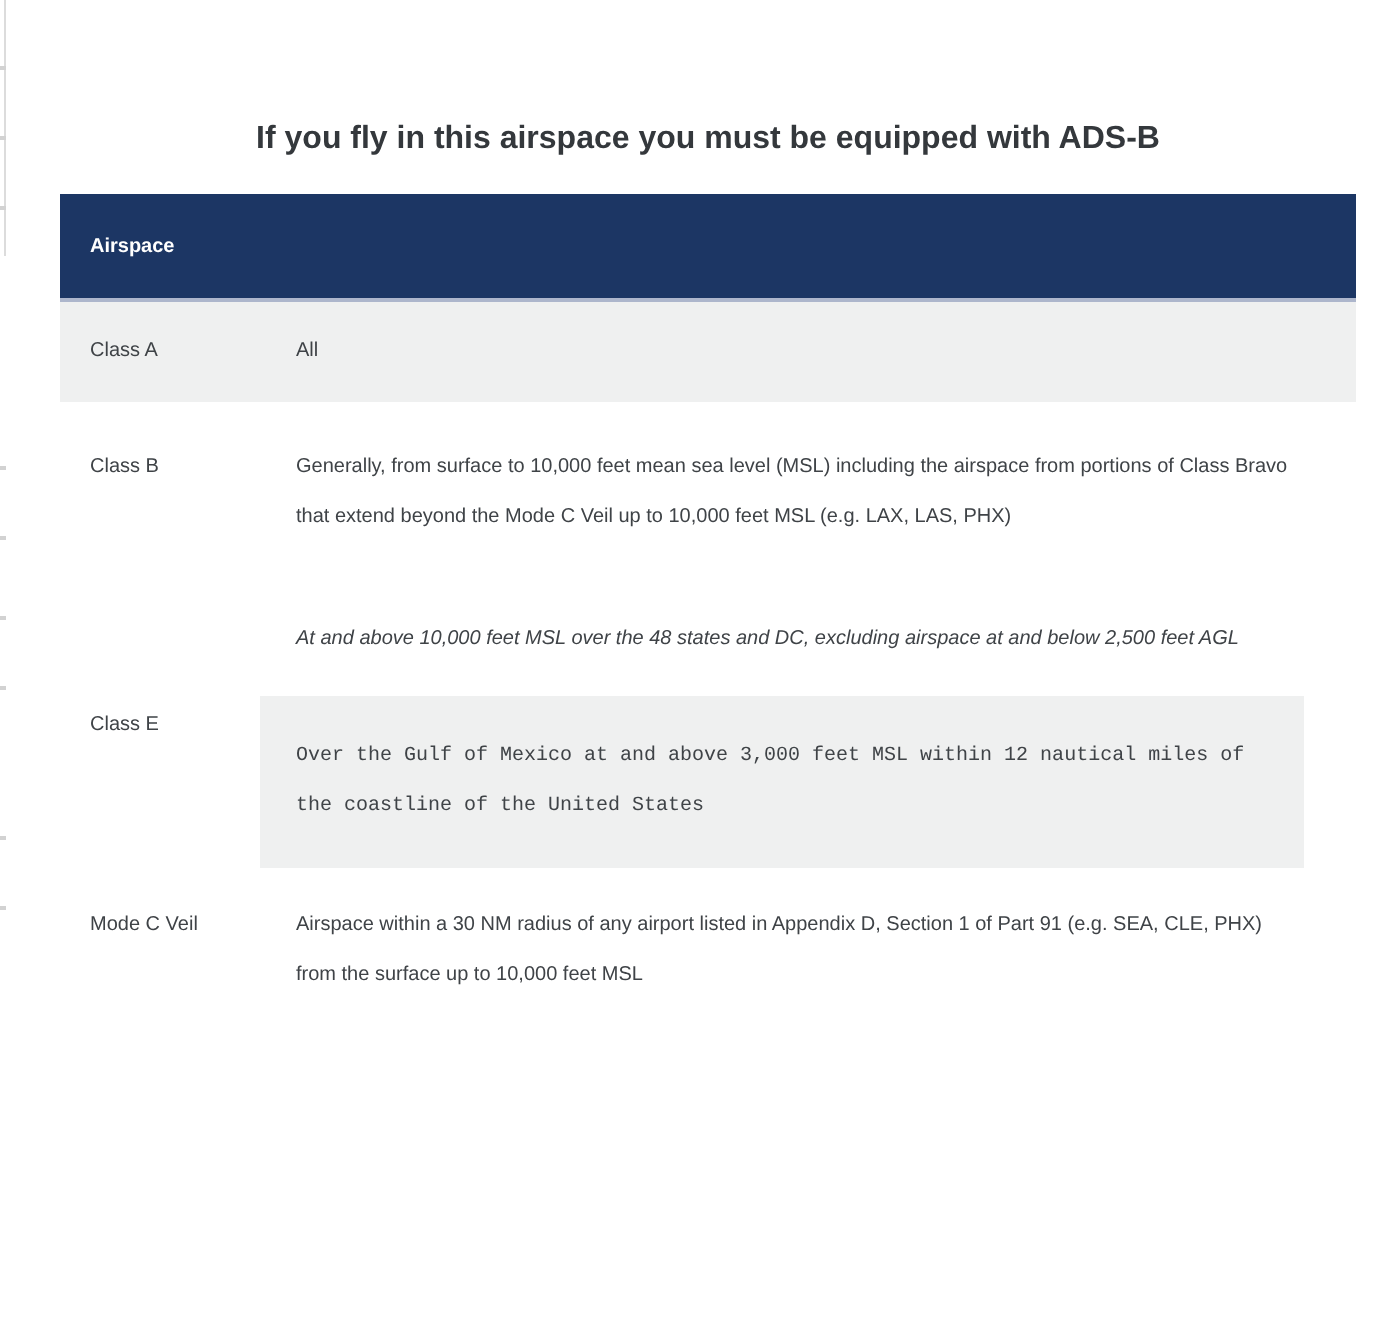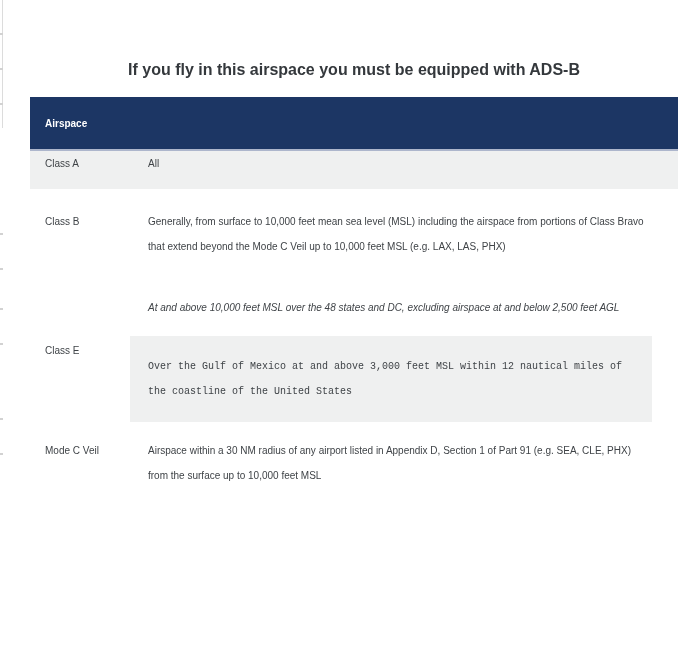--- a/index.html
+++ b/index.html
@@ -70,20 +70,21 @@
     align-items: center;
     background: var(--header-bg, #1c3664);
     color: var(--header-text, #ffffff);
     font-weight: bold;
     border-bottom: 2px solid var(--header-border, #adb6cc);
   }
   .row.shaded {
     background: var(--row-shaded, #eff0f0);
   }
   .row.class-a .col1, .row.class-a .col2 {
+    padding-top: 12px;
     padding-bottom: 13px;
   }
   .row.class-b .col1, .row.class-b .col2 {
     padding-top: 20px;
     padding-bottom: 20px;
   }
   .row.class-c .col1, .row.class-c .col2 {
     padding-top: 16px;
     padding-bottom: 17px;
   }

